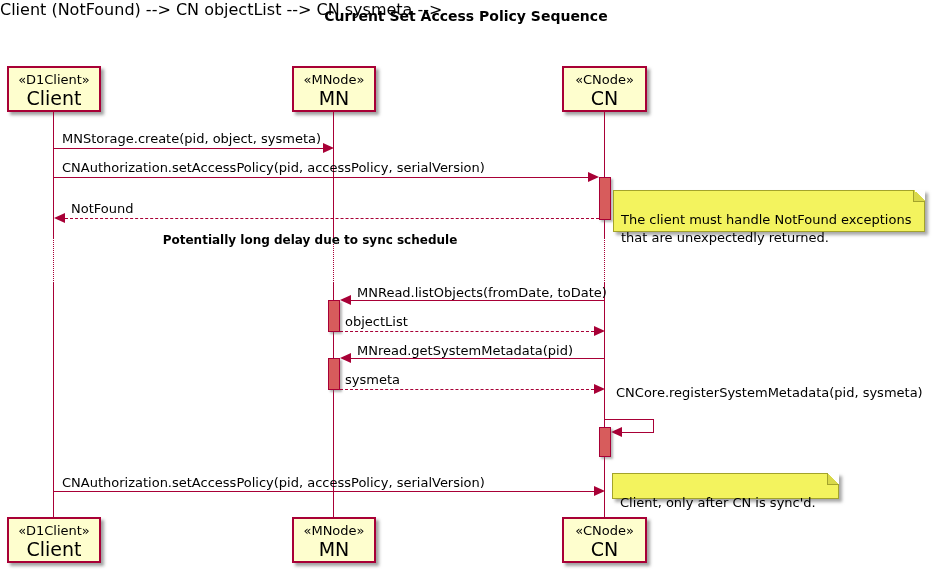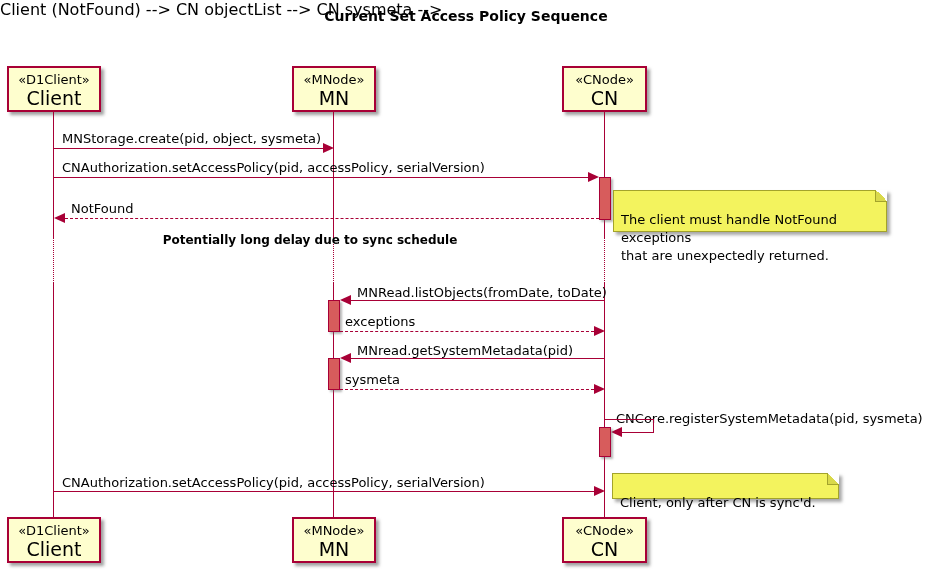--- a/index.html
+++ b/index.html
@@ -77,57 +77,57 @@
 
   
   <div class="msg-label" style="left:62px;top:160px;">CNAuthorization.setAccessPolicy(pid, accessPolicy, serialVersion)</div>
   <div class="msg-line" style="left:54px;top:177px;width:534px;"></div>
   <div class="arr right" style="left:588px;top:172px;"></div>
 
   
   <div class="activation" style="left:599px;top:177px;height:43px;"></div>
 
   
-  <div class="note" style="left:613px;top:190px;width:274px;height:42px;">
+  <div class="note" style="left:613px;top:190px;width:312px;height:42px;">
     <span class="fold"></span><span>The client must handle NotFound exceptions
 that are unexpectedly returned.</span>
   </div>
 
    Client (NotFound) --&gt;
   <div class="msg-label" style="left:71px;top:201px;">NotFound</div>
   <div class="msg-line dashed" style="left:65px;top:218px;width:534px;"></div>
   <div class="arr left" style="left:54px;top:213px;"></div>
 
   
   <div class="divider-label" style="left:35px;top:233px;width:550px;">Potentially long delay due to sync schedule</div>
 
   
   <div class="msg-label" style="left:357px;top:285px;">MNRead.listObjects(fromDate, toDate)</div>
   <div class="msg-line" style="left:351px;top:300px;width:254px;"></div>
   <div class="arr left" style="left:340px;top:295px;"></div>
   <div class="activation" style="left:328px;top:300px;height:32px;"></div>
 
    CN objectList --&gt;
-  <div class="msg-label" style="left:345px;top:314px;">exceptions</div>
+  <div class="msg-label" style="left:345px;top:314px;">objectList</div>
   <div class="msg-line dashed" style="left:340px;top:331px;width:254px;"></div>
   <div class="arr right" style="left:594px;top:326px;"></div>
 
   
   <div class="msg-label" style="left:357px;top:343px;">MNread.getSystemMetadata(pid)</div>
   <div class="msg-line" style="left:351px;top:358px;width:254px;"></div>
   <div class="arr left" style="left:340px;top:353px;"></div>
   <div class="activation" style="left:328px;top:358px;height:32px;"></div>
 
    CN sysmeta --&gt;
   <div class="msg-label" style="left:345px;top:372px;">sysmeta</div>
   <div class="msg-line dashed" style="left:340px;top:389px;width:254px;"></div>
   <div class="arr right" style="left:594px;top:384px;"></div>
 
   
-  <div class="msg-label" style="left:616px;top:411px;">CNCore.registerSystemMetadata(pid, sysmeta)</div>
+  <div class="msg-label" style="left:616px;top:385px;">CNCore.registerSystemMetadata(pid, sysmeta)</div>
   <div class="msg-line" style="left:605px;top:419px;width:48px;"></div>
   <div class="lifeline" style="left:653px;top:419px;height:14px;border-left-style:solid;"></div>
   <div class="msg-line" style="left:622px;top:432px;width:31px;"></div>
   <div class="arr left" style="left:611px;top:427px;"></div>
   <div class="activation" style="left:599px;top:427px;height:30px;"></div>
 
   
   <div class="msg-label" style="left:62px;top:475px;">CNAuthorization.setAccessPolicy(pid, accessPolicy, serialVersion)</div>
   <div class="msg-line" style="left:54px;top:491px;width:540px;"></div>
   <div class="arr right" style="left:594px;top:486px;"></div>

